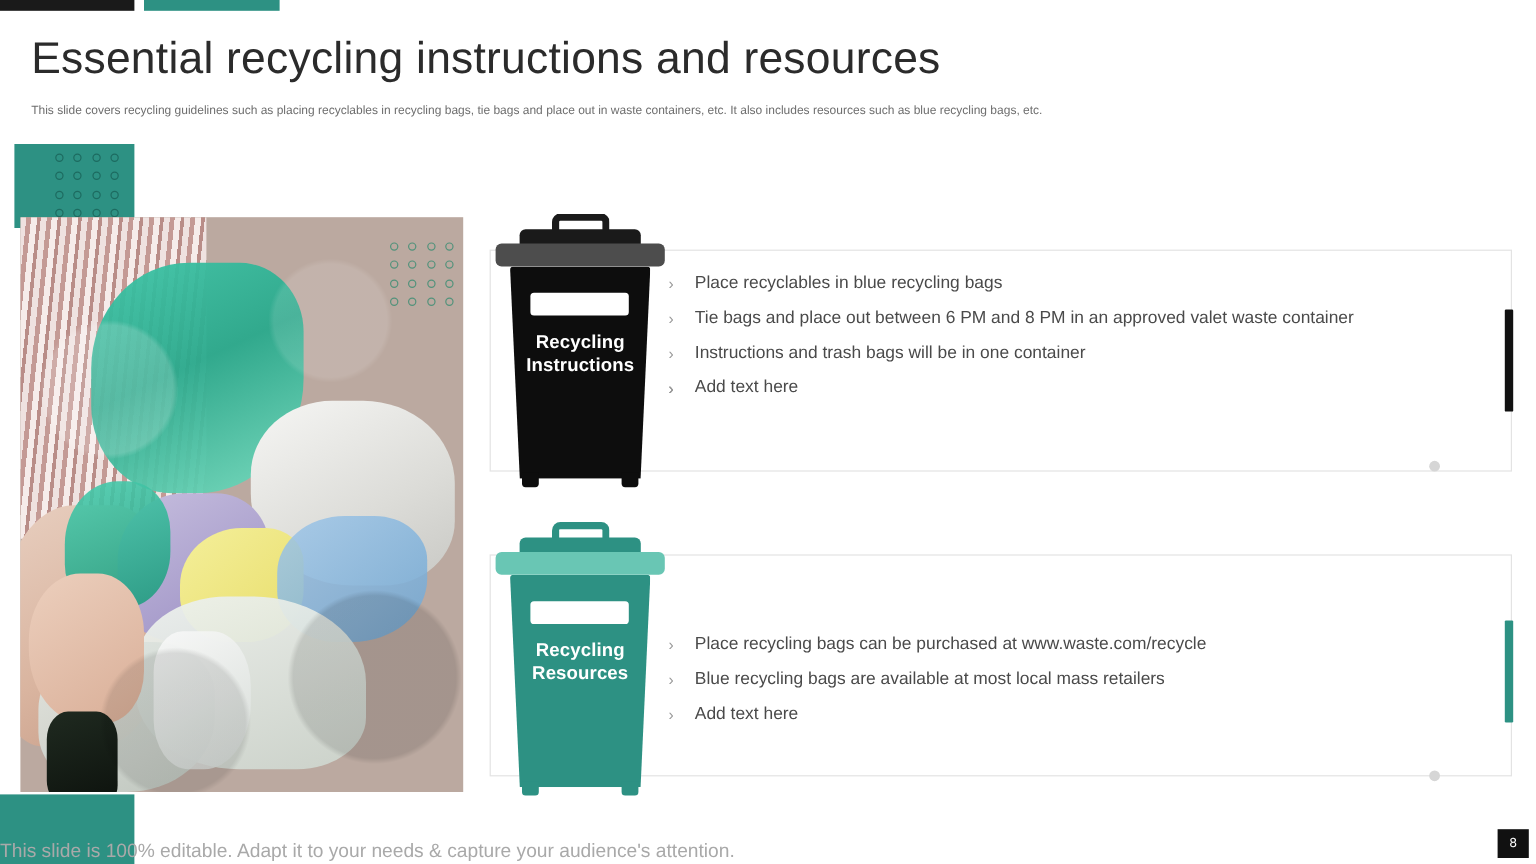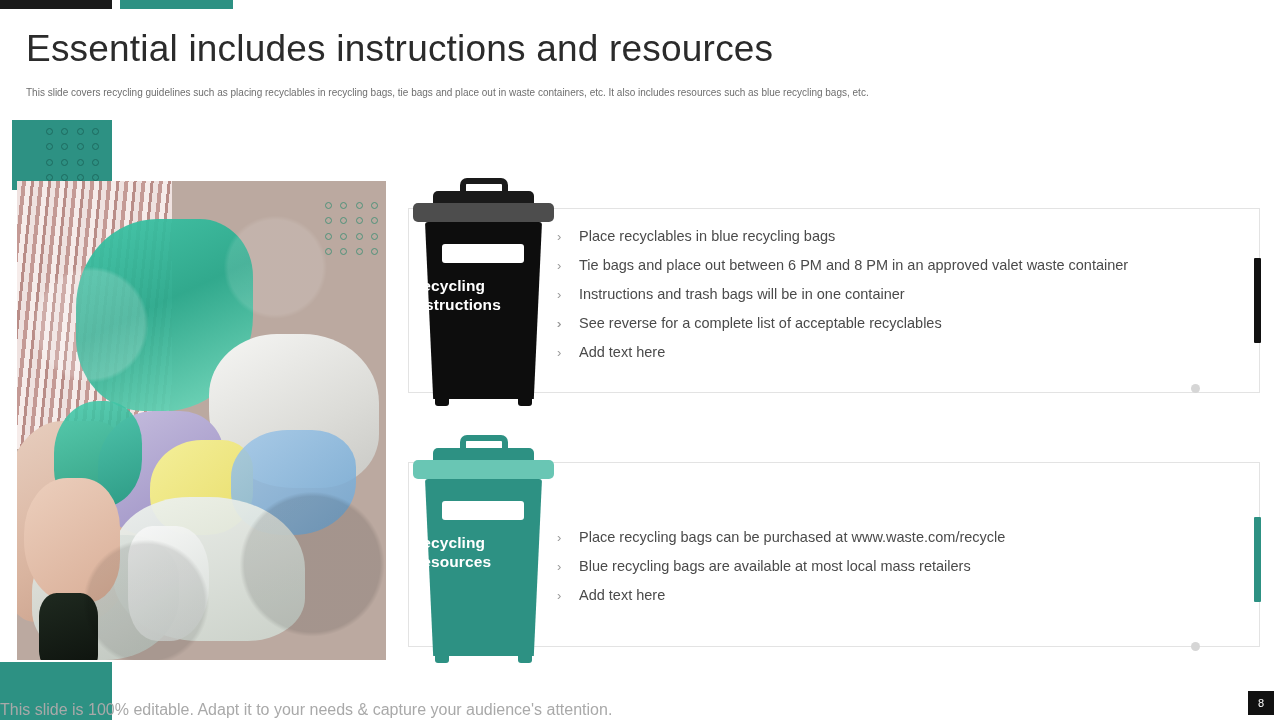--- a/index.html
+++ b/index.html
@@ -259,21 +259,21 @@
     position: absolute;
     left: 31px; top: 66px;
     width: 82px; height: 19px;
     background: #ffffff;
     border-radius: 3px;
   }
   .bin-label {
     position: absolute;
     left: 0; top: 98px;
     width: 145px;
-    text-align: left;
+    text-align: center;
     color: #ffffff;
     font-size: 15.5px;
     font-weight: bold;
     line-height: 19px;
     letter-spacing: 0.1px;
   }
 
   
   .bin-1 .bin-handle { border-color: #1a1a1a; }
   .bin-1 .bin-neck   { background: #1a1a1a; }
@@ -335,21 +335,21 @@
     align-items: center;
     justify-content: center;
   }
 </style>
 </head>
 <body>
 
 <div class="topbar-dark"></div>
 <div class="topbar-teal"></div>
 
-<div class="page-title">Essential includes instructions and resources</div>
+<div class="page-title">Essential recycling instructions and resources</div>
 <div class="page-subtitle">This slide covers recycling guidelines such as placing recyclables in recycling bags, tie bags and place out in waste containers, etc. It also includes resources such as blue recycling bags, etc.</div>
 
 <div class="teal-square"></div>
 <div class="dotgrid dotgrid-topleft">
   <span class="dot"></span>
   <span class="dot"></span>
   <span class="dot"></span>
   <span class="dot"></span>
   <span class="dot"></span>
   <span class="dot"></span>
@@ -434,21 +434,20 @@
   </li>
   <li class="bullet-item">
     <span class="chev">›</span>
     <span>Instructions and trash bags will be in one container</span>
   </li>
   <li class="bullet-item">
     <span class="chev">›</span>
   </li>
   <li class="bullet-item">
     <span class="chev">›</span>
-    <span>See reverse for a complete list of acceptable recyclables</span>
   </li>
   <li class="bullet-item">
     <span class="chev">›</span>
     <span>Add text here</span>
   </li>
 </ul>
 
 <div class="panel-box panel-box-2"></div>
 <div class="accent-bar accent-bar-2"></div>
 <div class="handle-dot handle-dot-2"></div>

